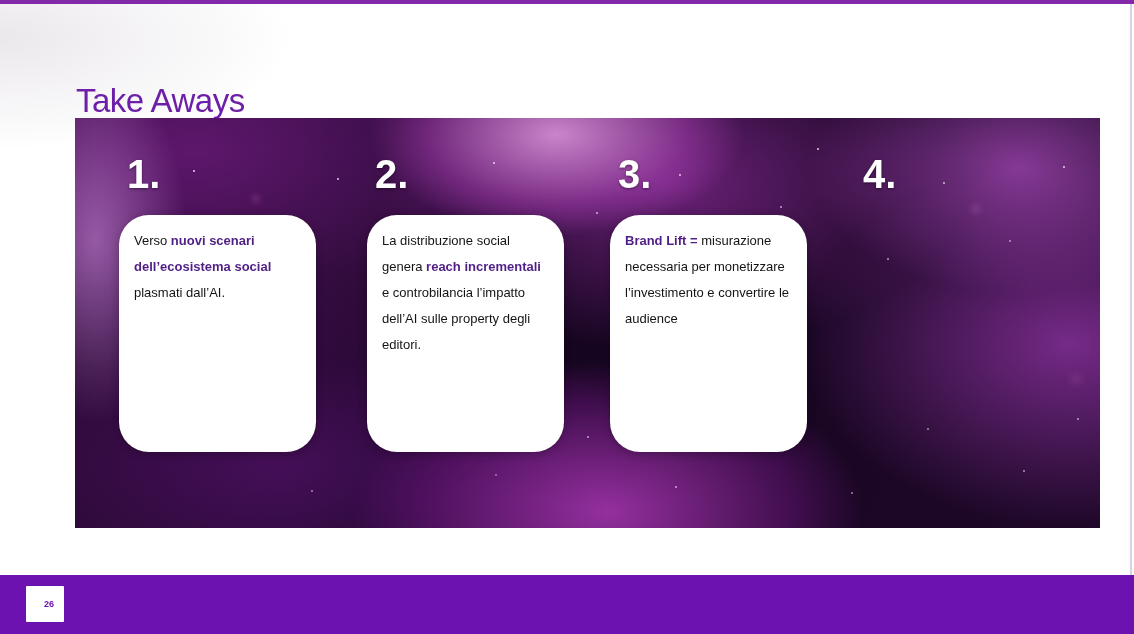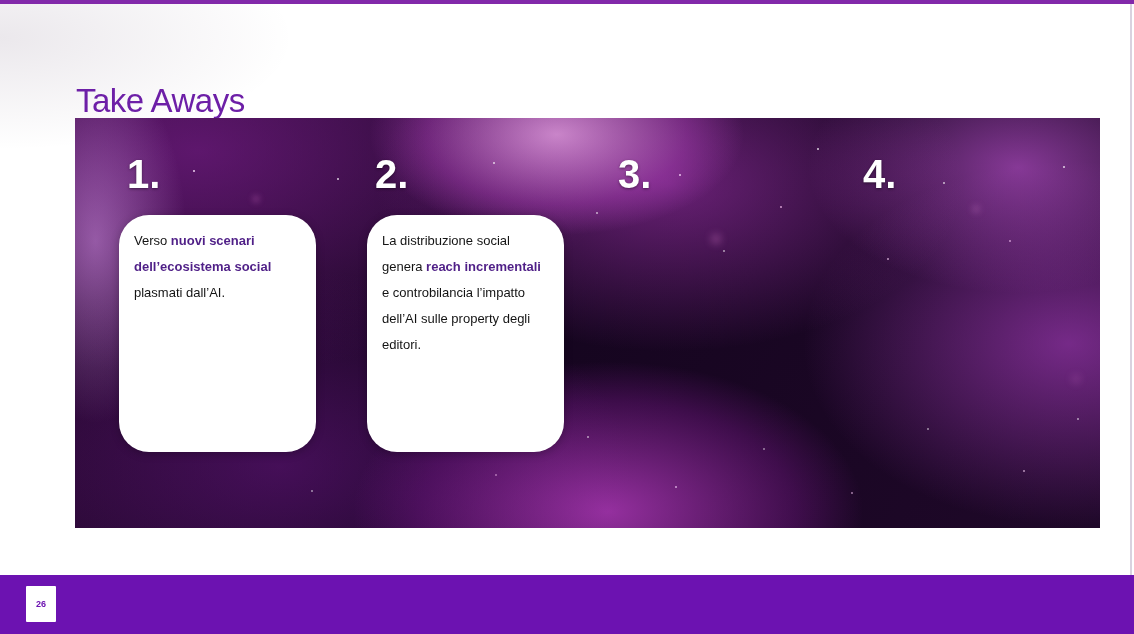--- a/index.html
+++ b/index.html
@@ -81,21 +81,21 @@
   .card b{font-weight:700;color:#4f1f87;}
   
   .footer{
     position:absolute;left:0;top:575px;width:1134px;height:59px;
     background:#6c12b1;
   }
   .page-box{
     position:absolute;left:26px;top:11px;width:30px;height:36px;
     background:#ffffff;border-radius:1px;
     display:flex;align-items:center;justify-content:center;
-    font-size:9px;font-weight:700;color:#6c12b1;
+    font-size:9px;font-weight:700;color:#6c12b1;padding-left:8px;
   }
   .brand{position:absolute;left:60px;top:8px;color:#ffffff;}
   .brand-line{
     font-size:20px;font-weight:700;line-height:17px;letter-spacing:0.5px;
     text-shadow:1px 1px 1px rgba(40,0,60,0.5);
   }
   .powered{
     font-size:7px;letter-spacing:0.6px;color:#cfa8ef;margin-top:3px;
   }
 </style>
@@ -122,20 +122,23 @@
 
     <div class="col col2">
       <div class="num">2.</div>
       <div class="card">
         <span>La distribuzione social genera </span><b>reach incrementali</b><span> e controbilancia l’impatto dell’AI sulle property degli editori.</span>
       </div>
     </div>
 
     <div class="col col3">
       <div class="num">3.</div>
+      <div class="card">
+        <b>Brand Lift =</b><span> misurazione necessaria per monetizzare l’investimento e convertire le audience</span>
+      </div>
     </div>
 
     <div class="col col4">
       <div class="num">4.</div>
     </div>
   </div>
 
   <div class="footer">
     <div class="page-box">26</div>
   </div>

